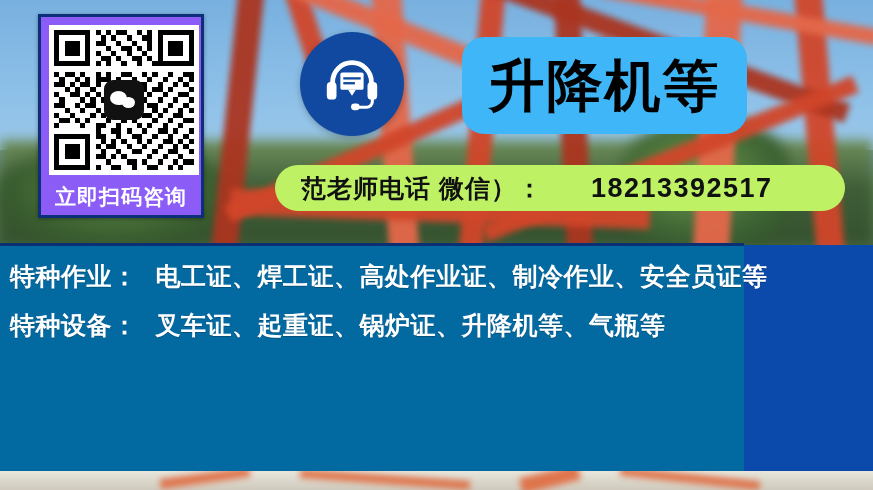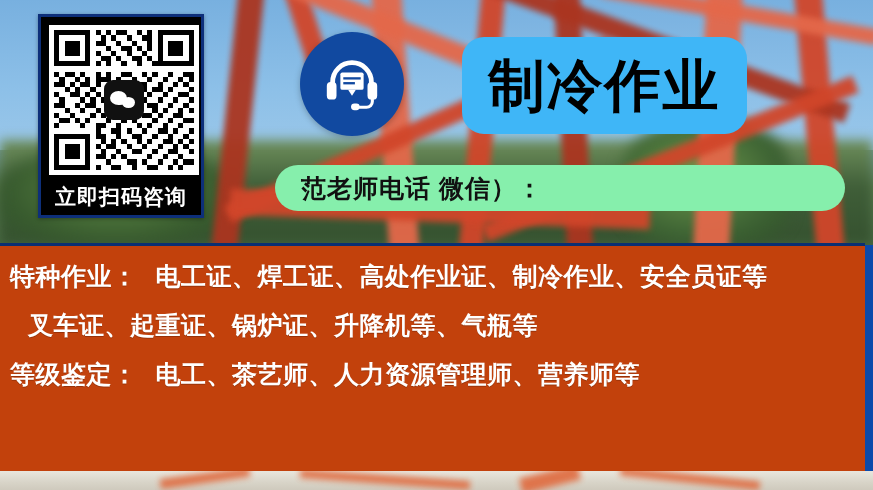--- a/index.html
+++ b/index.html
@@ -38,21 +38,21 @@
     filter:blur(8px);border-radius:40%;
   }
   
   .beam{position:absolute;background:#d1462a;filter:blur(3.2px);opacity:.95;}
   .beam.lt{background:#e4684a;}
   .beam.dk{background:#ab3520;}
 
   
   .qr-card{
     position:absolute;left:38px;top:14px;width:166px;height:204px;
-    background:#000000;border:3px solid #0d2f7a;box-sizing:border-box;
+    background:#8b5cf6;border:3px solid #0d2f7a;box-sizing:border-box;
     padding:8px 8px 0 8px;
     box-shadow:0 1px 4px rgba(0,0,0,.35);
   }
   .qr-box{
     width:150px;height:150px;background:#fff;position:relative;overflow:hidden;
     display:block;
   }
   .qr-canvas{display:block;width:150px;height:150px;}
   .qr-logo{
     position:absolute;left:55px;top:55px;width:40px;height:40px;
@@ -86,36 +86,36 @@
     display:flex;align-items:center;justify-content:center;
   }
   .title-badge span{
     color:#000;font-size:56px;font-weight:700;letter-spacing:2px;line-height:1;
     font-family:"Liberation Sans","DejaVu Sans",sans-serif;
   }
 
   
   .phone-bar{
     position:absolute;left:275px;top:165px;width:570px;height:46px;
-    background:#86efac;border-radius:23px;
+    background:#bef264;border-radius:23px;
     display:flex;align-items:center;
     padding:0 26px;box-sizing:border-box;
   }
   .phone-label{
     color:#111;font-size:25px;font-weight:700;letter-spacing:1px;white-space:nowrap;
   }
   .phone-number{
     color:#111;font-size:27px;font-weight:700;letter-spacing:1.5px;white-space:nowrap;
     margin-left:48px;
   }
 
   
   .panel{
-    position:absolute;left:0;top:243px;width:865px;height:228px;
-    background:#c2410c;
+    position:absolute;left:0;top:243px;width:744px;height:228px;
+    background:#0369a1;
     border-top:3px solid #0a2f72;
     box-sizing:border-box;
     padding:14px 0 0 10px;
   }
   .row{
     display:flex;align-items:baseline;white-space:nowrap;
     height:49px;
   }
   .row .cat{
     color:#ffffff;font-size:25px;font-weight:700;letter-spacing:.5px;
@@ -375,38 +375,36 @@
       <rect x="20" y="20" width="24" height="18" rx="2" fill="#ffffff"></rect>
       <path d="M28 38 l4 6 l4 -6 z" fill="#ffffff"></path>
       <rect x="23" y="25" width="18" height="2.4" fill="#1149a0"></rect>
       <rect x="23" y="30" width="12" height="2.4" fill="#1149a0"></rect>
       <path d="M53 46 v4 a6 6 0 0 1 -6 6 h-7" fill="none" stroke="#ffffff" stroke-width="3.2" stroke-linecap="round"></path>
       <rect x="31" y="52" width="9" height="7" rx="3.5" fill="#ffffff"></rect>
     </svg>
   </div>
 
   <div class="title-badge">
-    <span>制冷作业</span>
+    <span>升降机等</span>
   </div>
 
   <div class="phone-bar">
     <span class="phone-label">范老师电话 微信）：</span>
+    <span class="phone-number">18213392517</span>
   </div>
 
   <div class="panel">
     <div class="row">
       <span class="cat">特种作业：</span>
       <span class="items">电工证、焊工证、高处作业证、制冷作业、安全员证等</span>
     </div>
     <div class="row">
+      <span class="cat">特种设备：</span>
       <span class="items">叉车证、起重证、锅炉证、升降机等、气瓶等</span>
-    </div>
-    <div class="row">
-      <span class="cat">等级鉴定：</span>
-      <span class="items">电工、茶艺师、人力资源管理师、营养师等</span>
     </div>
     <div class="row">
     </div>
   </div>
 
   <div class="bottom-strip">
     <span class="sb" style="left:160px;top:2px;width:90px;height:10px;transform:rotate(-8deg);"></span>
     <span class="sb" style="left:300px;top:4px;width:170px;height:9px;transform:rotate(4deg);"></span>
     <span class="sb" style="left:520px;top:0px;width:60px;height:16px;transform:rotate(-14deg);"></span>
     <span class="sb" style="left:620px;top:3px;width:140px;height:9px;transform:rotate(6deg);"></span>

